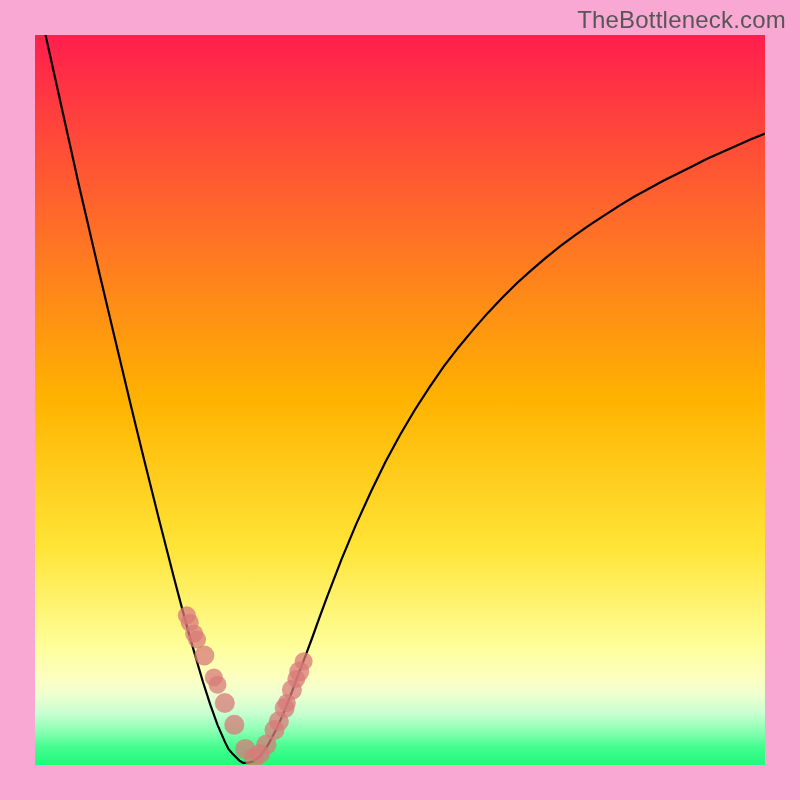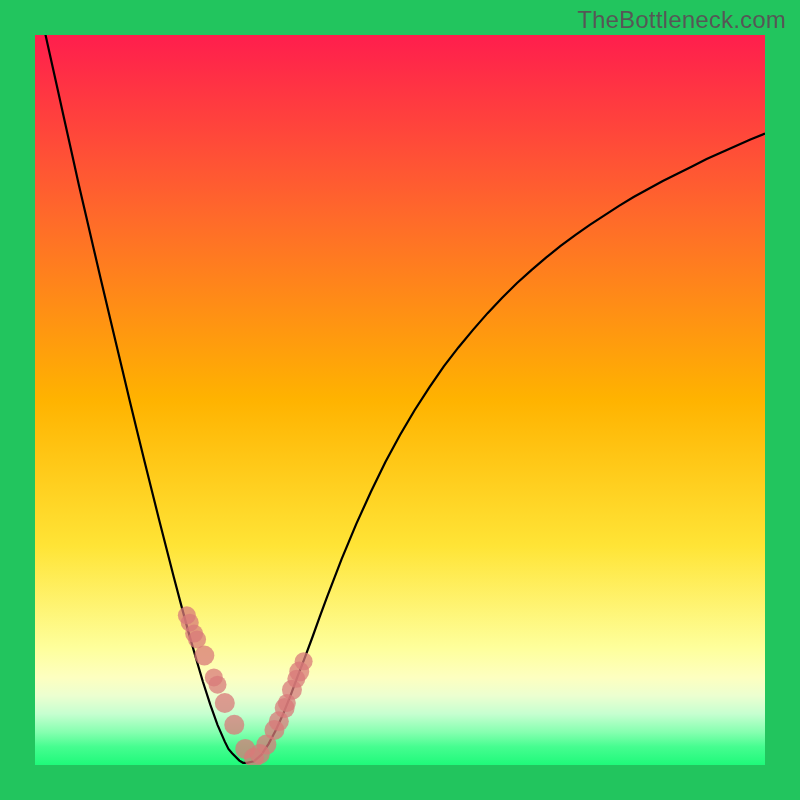--- a/index.html
+++ b/index.html
@@ -8,21 +8,21 @@
     width: 800px;
     height: 800px;
     background: #000;
     overflow: hidden;
     font-family: Arial, Helvetica, sans-serif;
   }
   .frame {
     position: relative;
     width: 800px;
     height: 800px;
-    background: #22c55e;
+    background: #f9a8d4;
   }
   .watermark {
     position: absolute;
     top: 6px;
     right: 14px;
     color: #565656;
     font-size: 24px;
     font-weight: 500;
     letter-spacing: 0.2px;
     z-index: 30;

